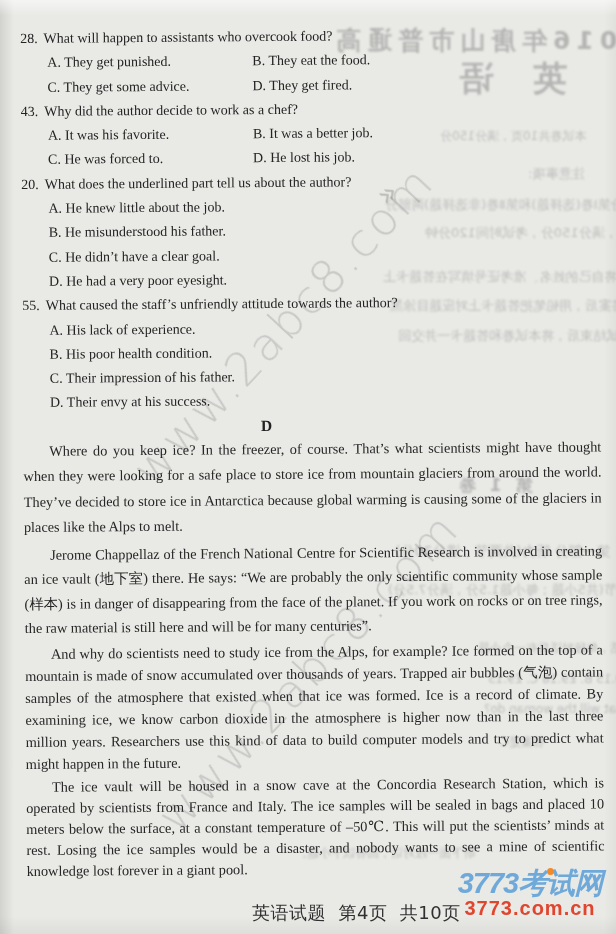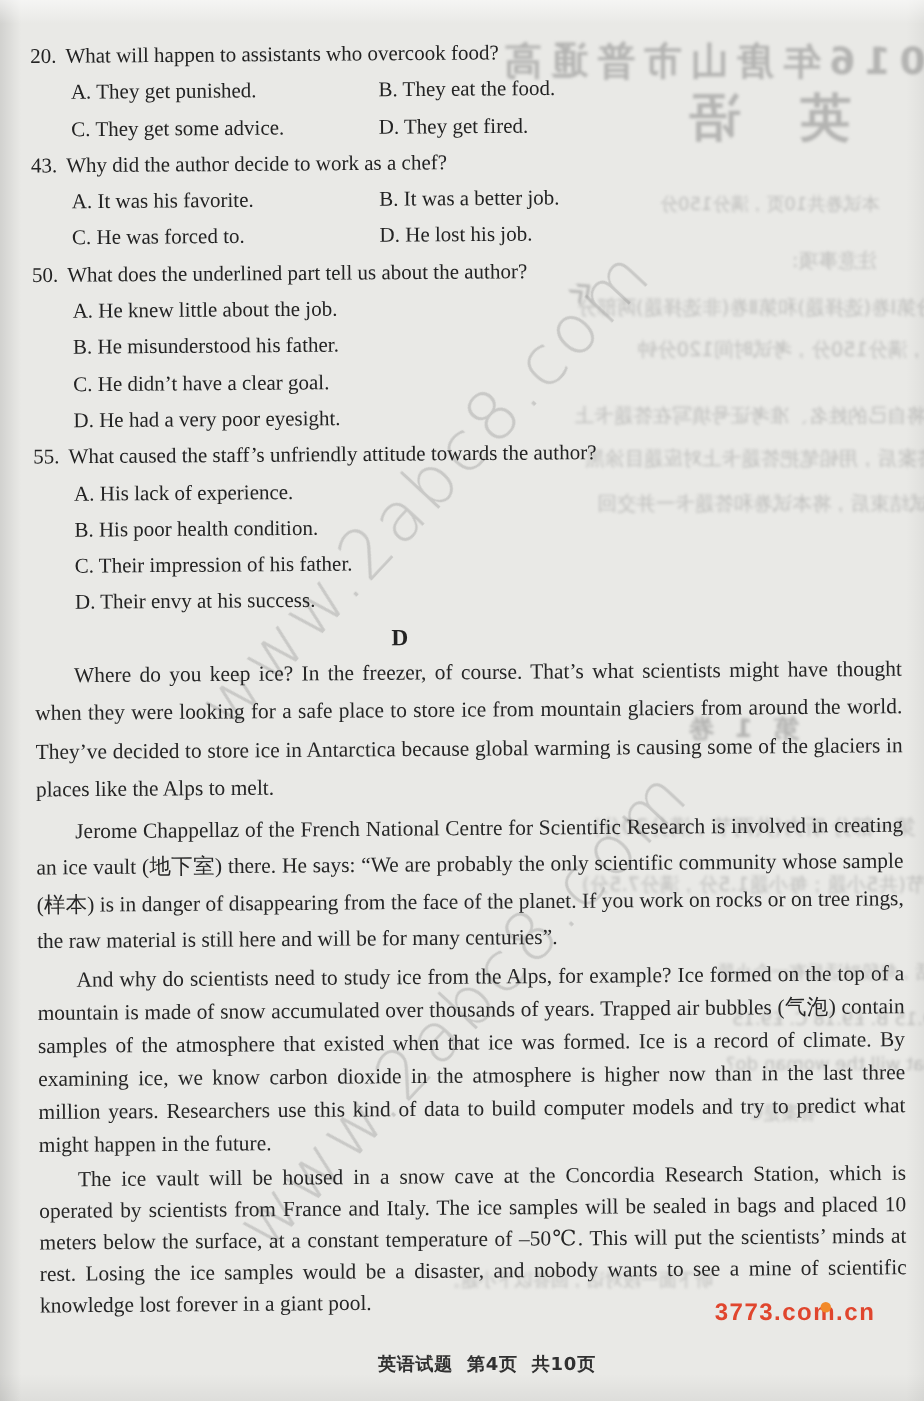--- a/index.html
+++ b/index.html
@@ -64,36 +64,35 @@
     color:#262626;font-size:14.3px;
   }
   .p1{line-height:25.5px;margin-top:1px;}
   .p2{line-height:24.5px;}
   .p3{line-height:22px;}
   .p4{line-height:21px;}
 
   
   .footer{
     position:absolute;left:252px;top:901px;
-    font-size:12px;letter-spacing:.5px;color:#303030;
+    font-size:18px;letter-spacing:.5px;color:#303030;
     font-family:"DejaVu Sans","Liberation Sans",sans-serif;
     white-space:pre;
-    font-weight:bold;
   }
 
   
   .logo{position:absolute;left:444px;top:867px;width:172px;text-align:center;}
   .logo-line1{
     font-family:"Liberation Sans","DejaVu Sans",sans-serif;
     font-style:italic;font-weight:bold;font-size:29px;line-height:32px;
     letter-spacing:-1px;white-space:nowrap;
   }
   .logo-line2{
     font-family:"Liberation Sans","DejaVu Sans",sans-serif;
-    font-weight:bold;font-size:16px;line-height:18px;letter-spacing:1px;
+    font-weight:bold;font-size:20px;line-height:18px;letter-spacing:1px;
     white-space:nowrap;
   }
   .logo-dot{position:absolute;left:103px;top:1px;width:7px;height:7px;border-radius:50%;}
 </style>
 </head>
 <body>
 
 <div class="page">
 
   <div class="bleed big" style="left:330px;top:24px;font-size:25px;letter-spacing:6px;">2016年唐山市普通高</div>
@@ -113,37 +112,37 @@
   <div class="bleed" style="left:484px;top:702px;font-size:12px;">1. What will the woman do?</div>
   <div class="bleed" style="left:500px;top:734px;font-size:12px;">答案是C</div>
   <div class="bleed" style="left:295px;top:845px;font-size:12px;">听下面一段对话，回答以下小题。</div>
 
   <div class="wm" style="left:75px;top:298px;">www.2abc8.com</div>
   <div class="wm" style="left:100px;top:645px;">www.2abc8.com</div>
   <div class="chevron">»</div>
 
   <div class="content">
 
-    <div class="qline"><span class="qnum">20.</span><span>What will happen to assistants who overcook food?</span></div>
+    <div class="qline"><span class="qnum">28.</span><span>What will happen to assistants who overcook food?</span></div>
     <div class="opts two">
       <div class="opt">A. They get punished.</div>
       <div class="opt">B. They eat the food.</div>
       <div class="opt">C. They get some advice.</div>
       <div class="opt">D. They get fired.</div>
     </div>
 
     <div class="qline"><span class="qnum">43.</span><span>Why did the author decide to work as a chef?</span></div>
     <div class="opts two">
       <div class="opt">A. It was his favorite.</div>
       <div class="opt">B. It was a better job.</div>
       <div class="opt">C. He was forced to.</div>
       <div class="opt">D. He lost his job.</div>
     </div>
 
-    <div class="qline"><span class="qnum">50.</span><span>What does the underlined part tell us about the author?</span></div>
+    <div class="qline"><span class="qnum">20.</span><span>What does the underlined part tell us about the author?</span></div>
     <div class="opts">
       <div class="opt">A. He knew little about the job.</div>
       <div class="opt">B. He misunderstood his father.</div>
       <div class="opt">C. He didn’t have a clear goal.</div>
       <div class="opt">D. He had a very poor eyesight.</div>
     </div>
 
     <div class="qline"><span class="qnum">55.</span><span>What caused the staff’s unfriendly attitude towards the author?</span></div>
     <div class="opts">
       <div class="opt">A. His lack of experience.</div>
@@ -157,17 +156,18 @@
       <p class="para p1">Where do you keep ice? In the freezer, of course. That’s what scientists might have thought when they were looking for a safe place to store ice from mountain glaciers from around the world. They’ve decided to store ice in Antarctica because global warming is causing some of the glaciers in places like the Alps to melt.</p>
       <p class="para p2">Jerome Chappellaz of the French National Centre for Scientific Research is involved in creating an ice vault (地下室) there. He says: “We are probably the only scientific community whose sample (样本) is in danger of disappearing from the face of the planet. If you work on rocks or on tree rings, the raw material is still here and will be for many centuries”.</p>
       <p class="para p3">And why do scientists need to study ice from the Alps, for example? Ice formed on the top of a mountain is made of snow accumulated over thousands of years. Trapped air bubbles (气泡) contain samples of the atmosphere that existed when that ice was formed. Ice is a record of climate. By examining ice, we know carbon dioxide in the atmosphere is higher now than in the last three million years. Researchers use this kind of data to build computer models and try to predict what might happen in the future.</p>
       <p class="para p4">The ice vault will be housed in a snow cave at the Concordia Research Station, which is operated by scientists from France and Italy. The ice samples will be sealed in bags and placed 10 meters below the surface, at a constant temperature of –50℃. This will put the scientists’ minds at rest. Losing the ice samples would be a disaster, and nobody wants to see a mine of scientific knowledge lost forever in a giant pool.</p>
     </div>
   </div>
 
   <div class="footer">英语试题  第4页  共10页</div>
 
   <div class="logo">
+    <div class="logo-line1" style="color: rgb(110, 169, 218);">3773考试网</div>
     <div class="logo-line2" style="color: rgb(224, 70, 46);">3773.com.cn</div>
     <div class="logo-dot" style="background: rgb(242, 138, 42);"></div>
   </div>
 
 </div>
 
 </body></html>

